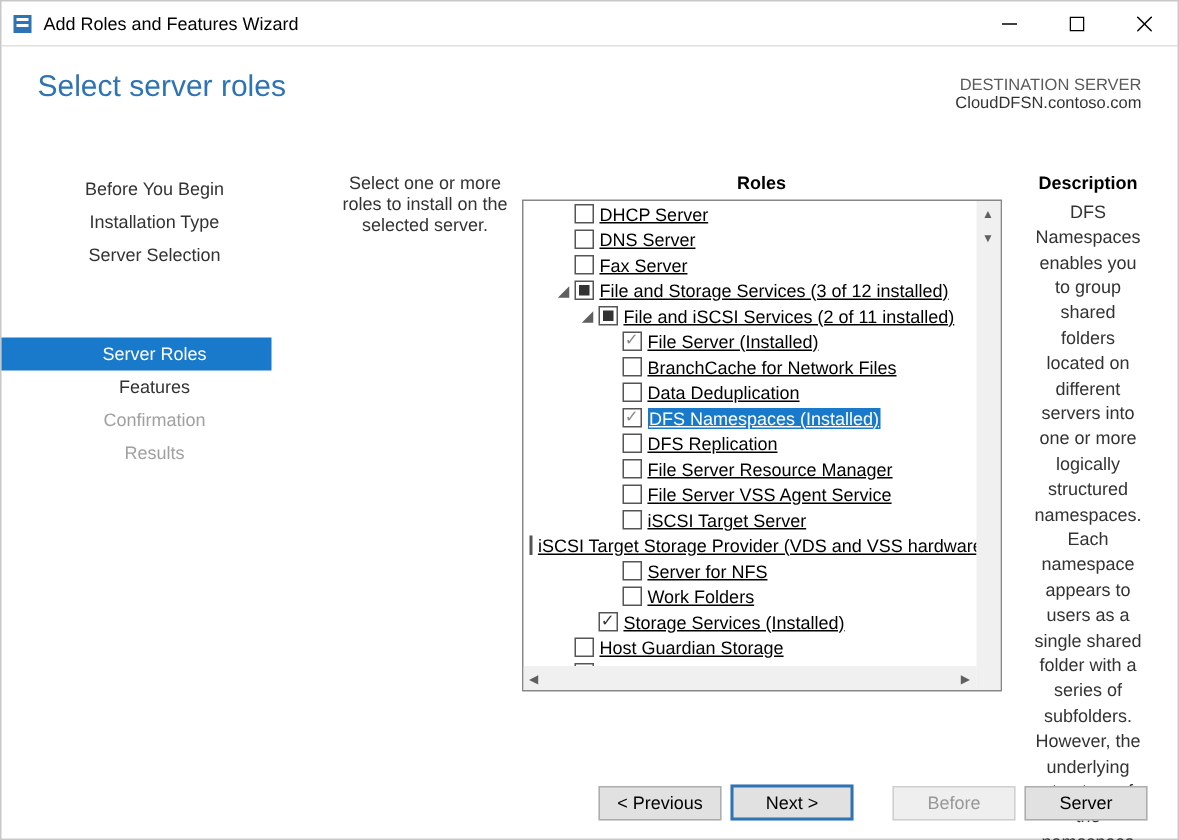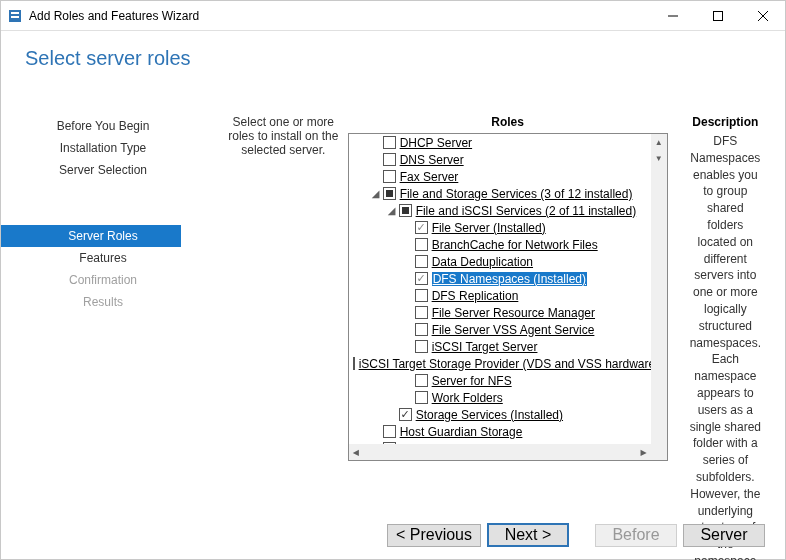--- a/index.html
+++ b/index.html
@@ -200,21 +200,21 @@
     justify-content: flex-end;
     padding-right: 20px;
     gap: 6px;
   }
   .btn {
     min-width: 82px;
     height: 23px;
     border: 1px solid #adadad;
     background: #e1e1e1;
     font-family: inherit;
-    font-size: 16px;
+    font-size: 12px;
     padding: 0 8px;
   }
   .btn.disabled {
     color: #989898;
     background: #efefef;
     border-color: #cfcfcf;
   }
   .btn.default {
     border: 2px solid #2e74b5;
     height: 24px;
@@ -249,20 +249,24 @@
         <svg viewBox="0 0 10 10">
             <line x1="0" y1="0" x2="10" y2="10" stroke="#000" stroke-width="1"></line>
             <line x1="10" y1="0" x2="0" y2="10" stroke="#000" stroke-width="1"></line>
           </svg>
       </div>
     </div>
   </div>
 
   <div class="header-zone">
     <div class="page-title">Select server roles</div>
+    <div class="dest-block">
+      <div class="dest-label">DESTINATION SERVER</div>
+      <div class="dest-server">CloudDFSN.contoso.com</div>
+    </div>
   </div>
 
   <div class="main-area">
     <div class="side-nav">
       <div class="nav-item">Before You Begin</div>
       <div class="nav-item">Installation Type</div>
       <div class="nav-item">Server Selection</div>
       <div class="nav-item selected">Server Roles</div>
       <div class="nav-item">Features</div>
       <div class="nav-item disabled">Confirmation</div>

